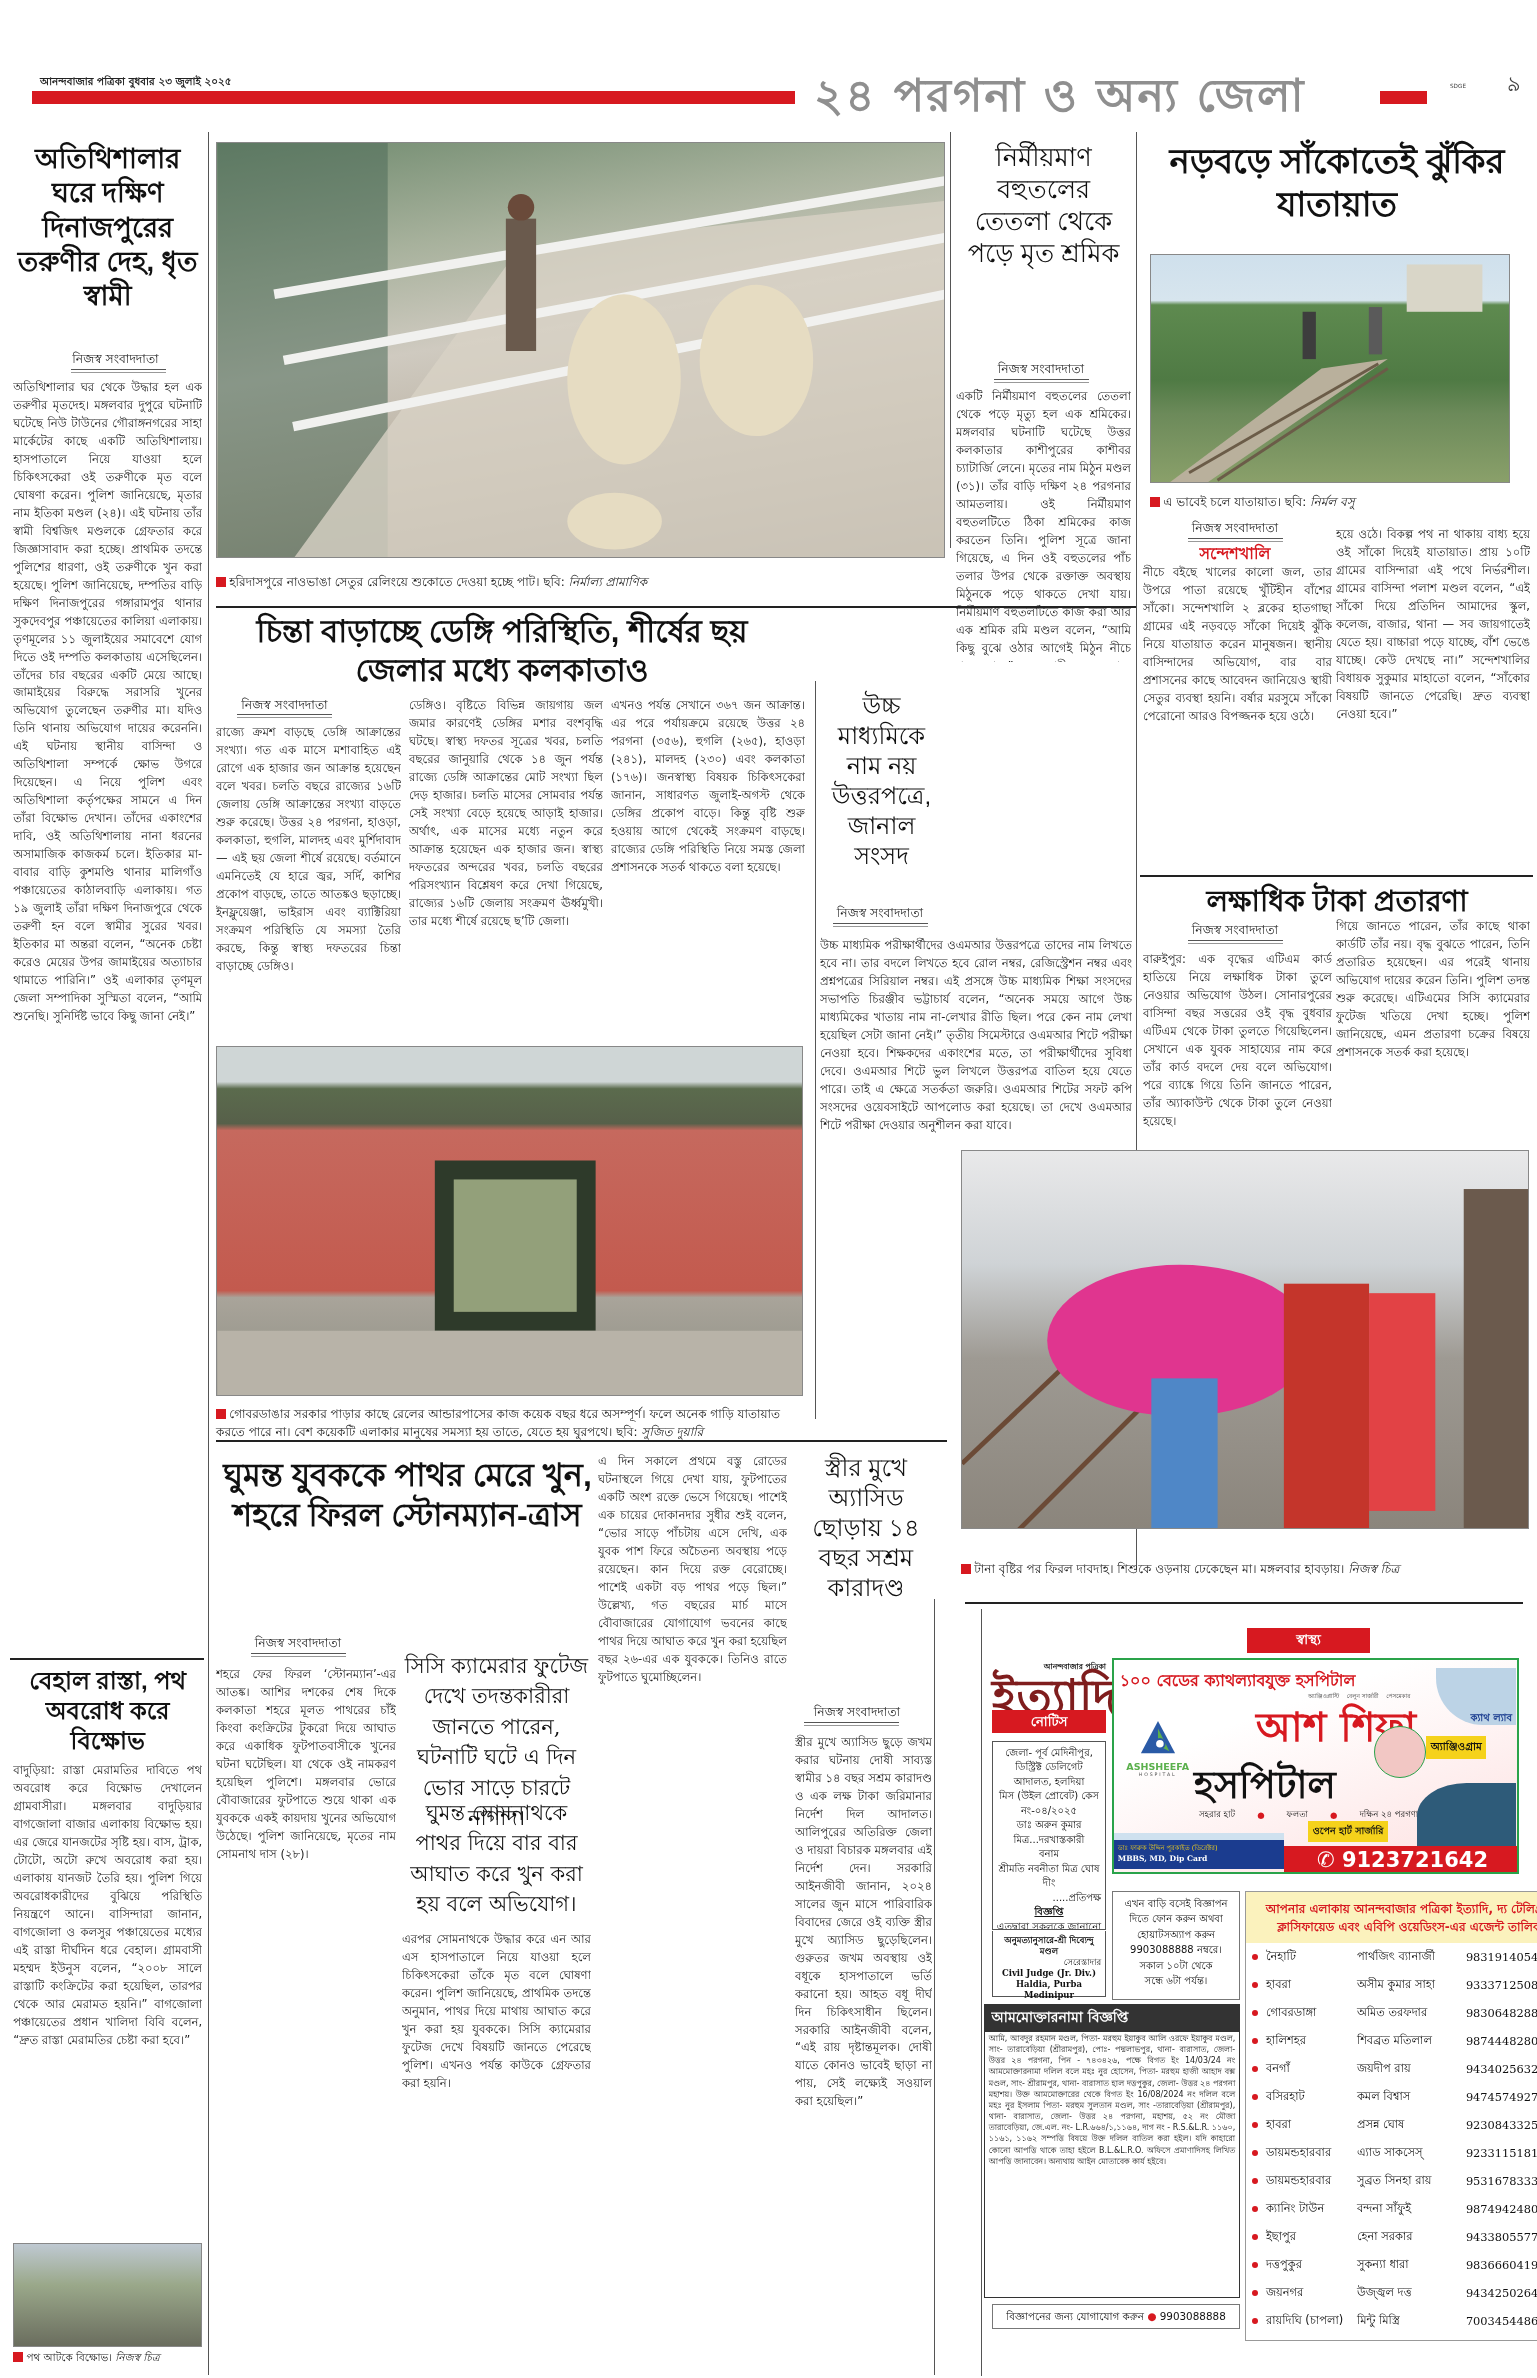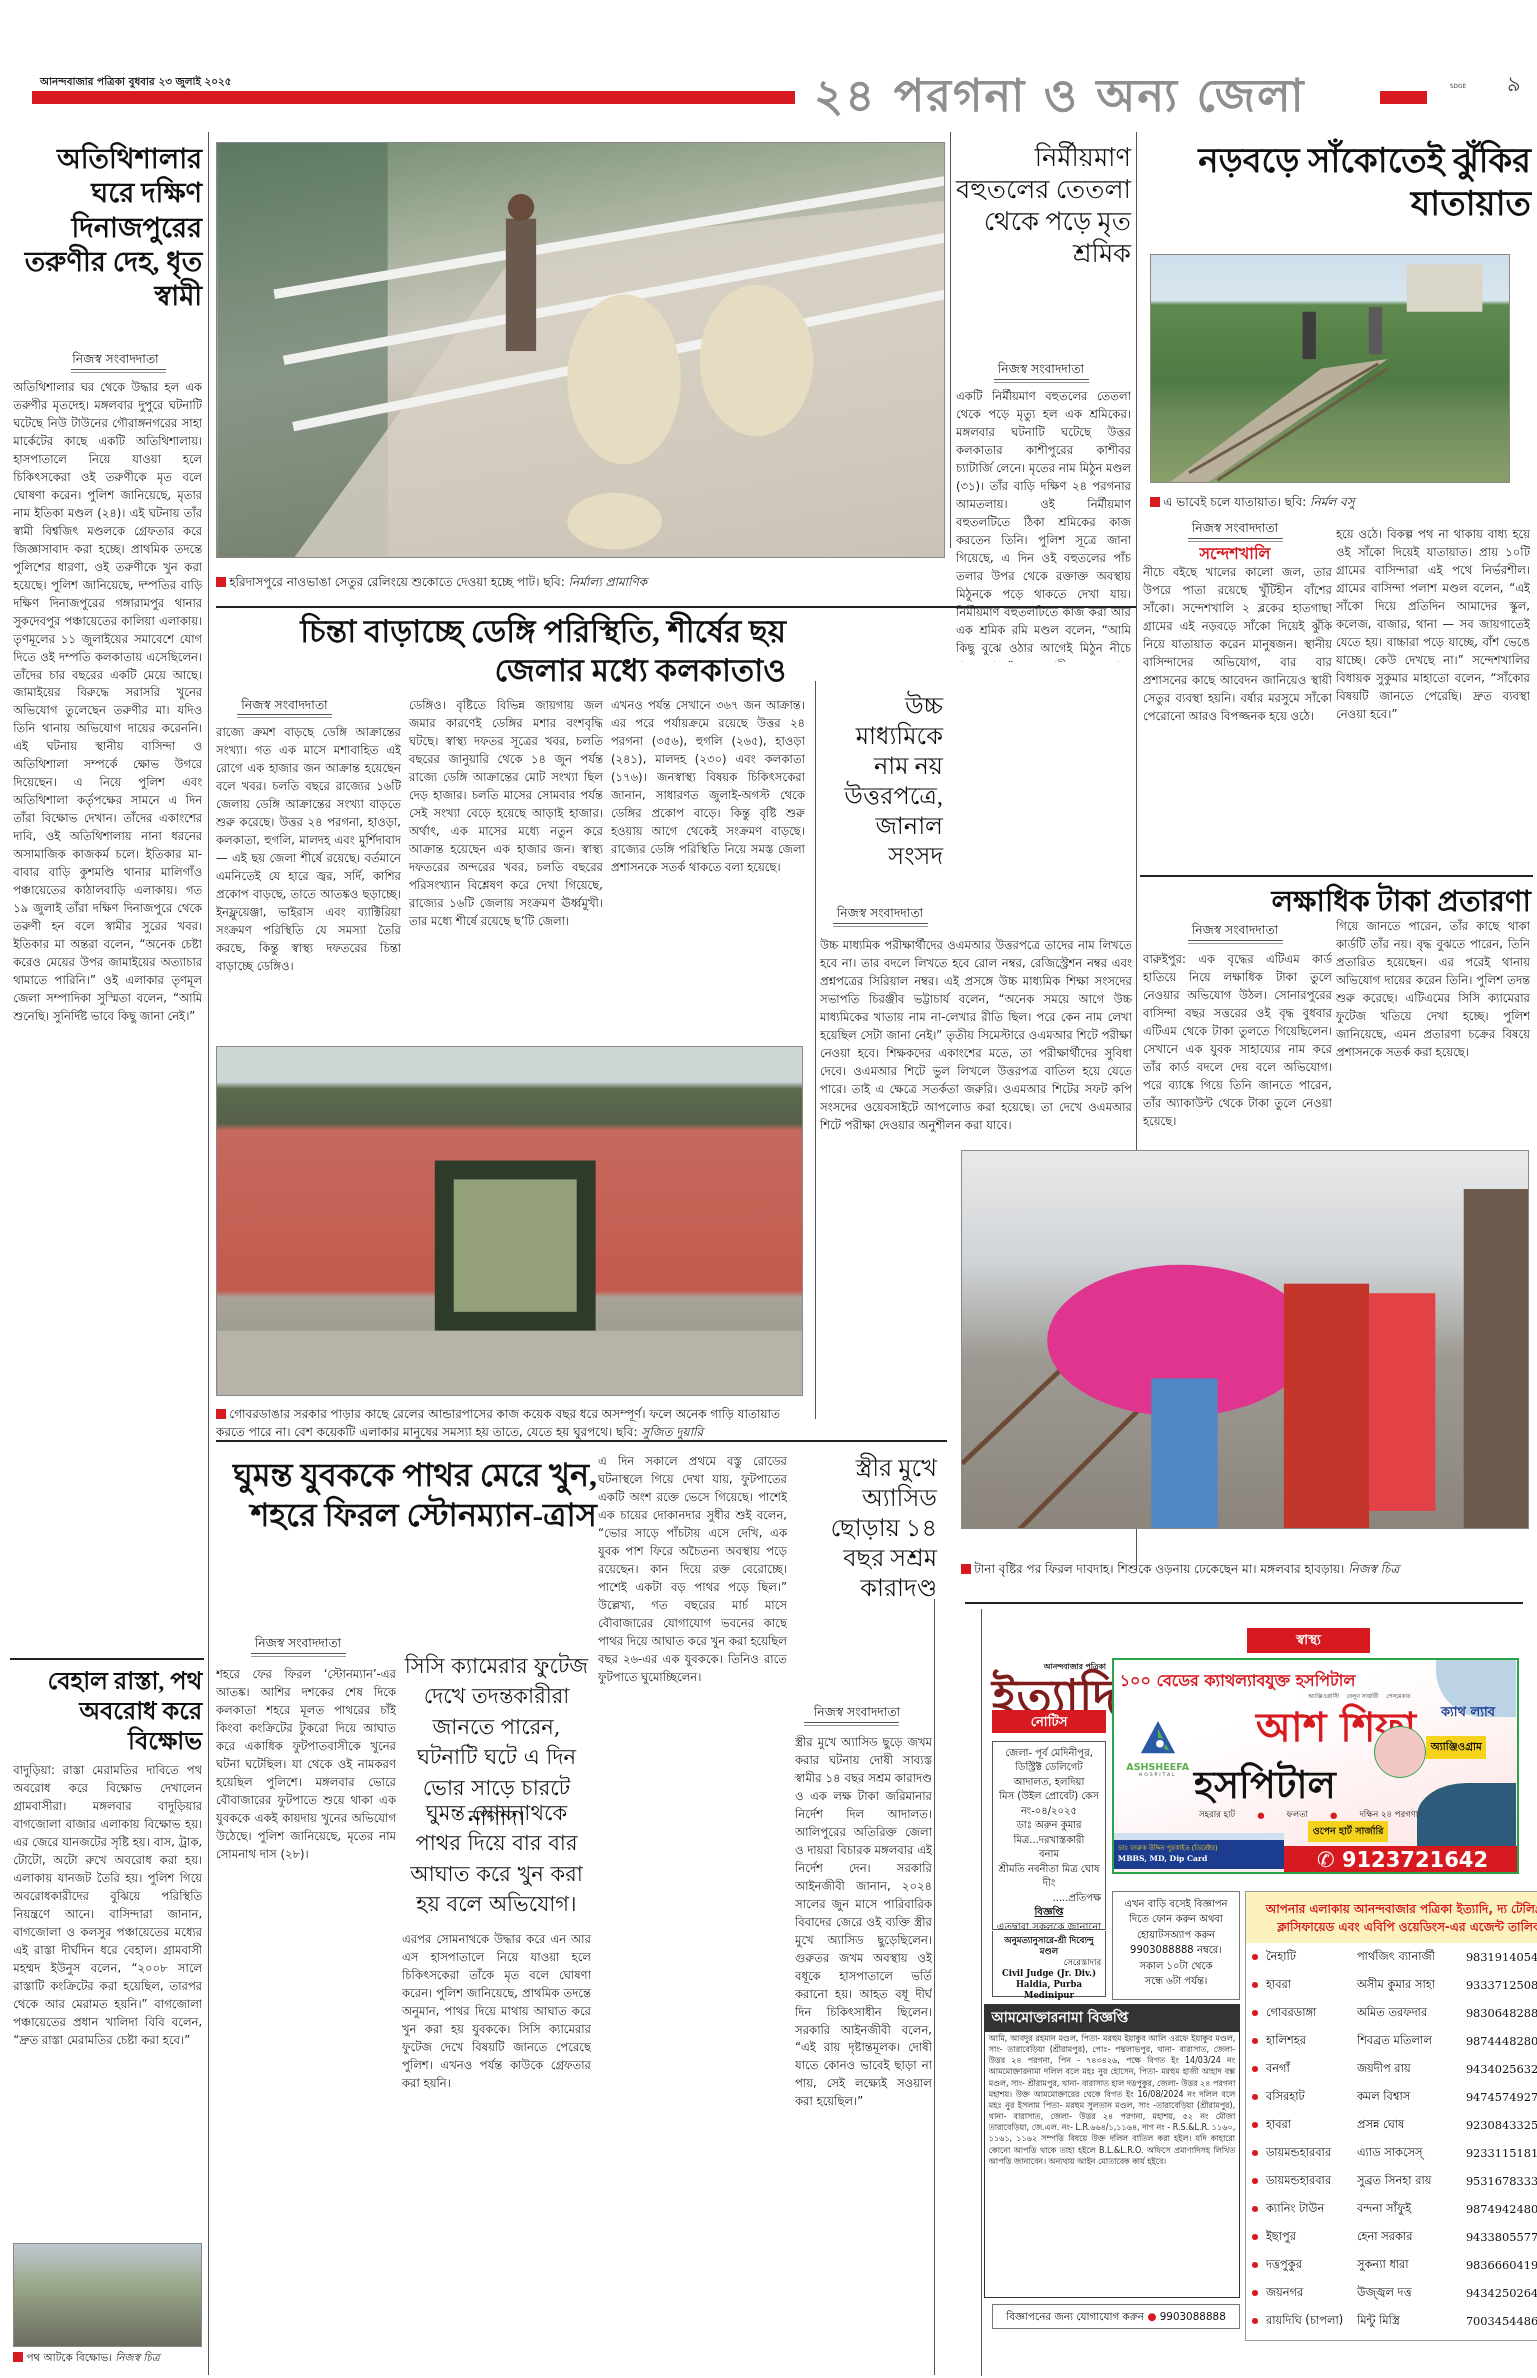--- a/index.html
+++ b/index.html
@@ -6,21 +6,21 @@
 html,body{width:1538px;height:2378px;background:#fff;overflow:hidden}
 body{font-family:"DejaVu Sans",sans-serif;color:#111;position:relative}
 .abs{position:absolute}
 .hd-small{left:40px;top:74px;font-size:10.4px;font-weight:bold;color:#222}
 .redbar{height:13.2px;background:#d71920;top:91px}
 .section-title{left:814px;top:61px;font-size:45px;font-weight:bold;color:#8f8f8f;letter-spacing:1.9px;white-space:nowrap}
 .pagenum{left:1507px;top:68px;font-size:21px;color:#444}
 .pglabel{left:1450px;top:83px;font-size:5.7px;color:#444}
 .vrule{background:#555;width:0.9px}
 .hrule{background:#222;height:1.9px}
-.headline{font-family:Liberation Serif, serif;font-weight:bold;color:#111;text-align:right;line-height:1.25}
+.headline{font-family:Liberation Sans, sans-serif;font-weight:bold;color:#111;text-align:center;line-height:1.25}
 .byline{font-size:12.3px;text-align:center;color:#222}
 .byline-rule{height:3.8px;border-top:1.9px solid #555;border-bottom:0.9px solid #999}
 .body{font-size:11.6px;line-height:1.55;text-align:justify;color:#222;overflow:hidden}
 .photo{overflow:hidden;border:0.9px solid #888}
 .caption{font-size:12px;color:#222;line-height:1.5}
 .caption .sq{display:inline-block;width:9.5px;height:9.5px;background:#d71920;margin-right:3.8px;vertical-align:-0.9px}
 .caption i{font-style:italic}
 .subhead{font-family:"DejaVu Serif",serif;font-size:21px;text-align:center;line-height:1.45;color:#111}
 .redlabel{background:#d71920;color:#fff;text-align:center;font-weight:bold}
 .notice{border:1.9px solid #555;font-size:10px;line-height:1.45;text-align:center;padding:3.8px}
@@ -199,21 +199,21 @@
 </div>
 
 <div class="abs redlabel" style="left:1247px;top:1628px;width:123px;height:24.6px;line-height:24.6px;font-size:13.2px">স্বাস্থ্য</div>
 <div class="abs ad" style="left:1112px;top:1658px;width:407px;height:216px">
   <div class="abs" style="left:5.7px;top:7.6px;font-size:16px;font-weight:bold;color:#d71920">১০০ বেডের ক্যাথল্যাবযুক্ত হসপিটাল</div>
   <div class="abs" style="left:194px;top:32px;font-size:5.7px;color:#333;display:flex;gap:7.6px">
     <span>অ্যাঞ্জিওপ্লাস্টি</span>
     <span>বেলুন সার্জারী</span>
     <span>পেসমেকার</span>
   </div>
-  <div class="abs" style="left:322px;top:0;width:80px;height:57px;border-radius:0 0 0 47px;background:#bcd3e6;font-size:13px;color:#1a3c8f;text-align:right;padding:42px 21px 0 0;font-weight:bold">ক্যাথ ল্যাব</div>
+  <div class="abs" style="left:322px;top:8px;width:80px;height:57px;border-radius:0 0 0 47px;background:#bcd3e6;font-size:10px;color:#1a3c8f;text-align:right;padding:42px 4px 0 0;font-weight:bold">ক্যাথ ল্যাব</div>
   <div class="abs" style="left:5.7px;top:59px;width:76px;text-align:center">
     <svg width="42" height="38" viewBox="0 0 44 40">
         <path d="M22 2 L40 36 L4 36 Z" fill="#2a5aa6"></path>
         <path d="M22 10 L34 34 L22 28 Z" fill="#5bb04d"></path>
         <circle cx="24" cy="26" r="5" fill="#fff" stroke="#2a5aa6" stroke-width="2"></circle>
       </svg>
     <div style="font-size:9.5px;font-weight:bold;color:#5bb04d">ASHSHEEFA</div>
     <div style="font-size:4.7px;letter-spacing:1.9px;color:#555">HOSPITAL</div>
   </div>
   <div class="abs" style="left:142px;top:36px;font-size:40px;font-weight:bold;color:#d71920;font-family:'DejaVu Serif',serif">আশ শিফা</div>

